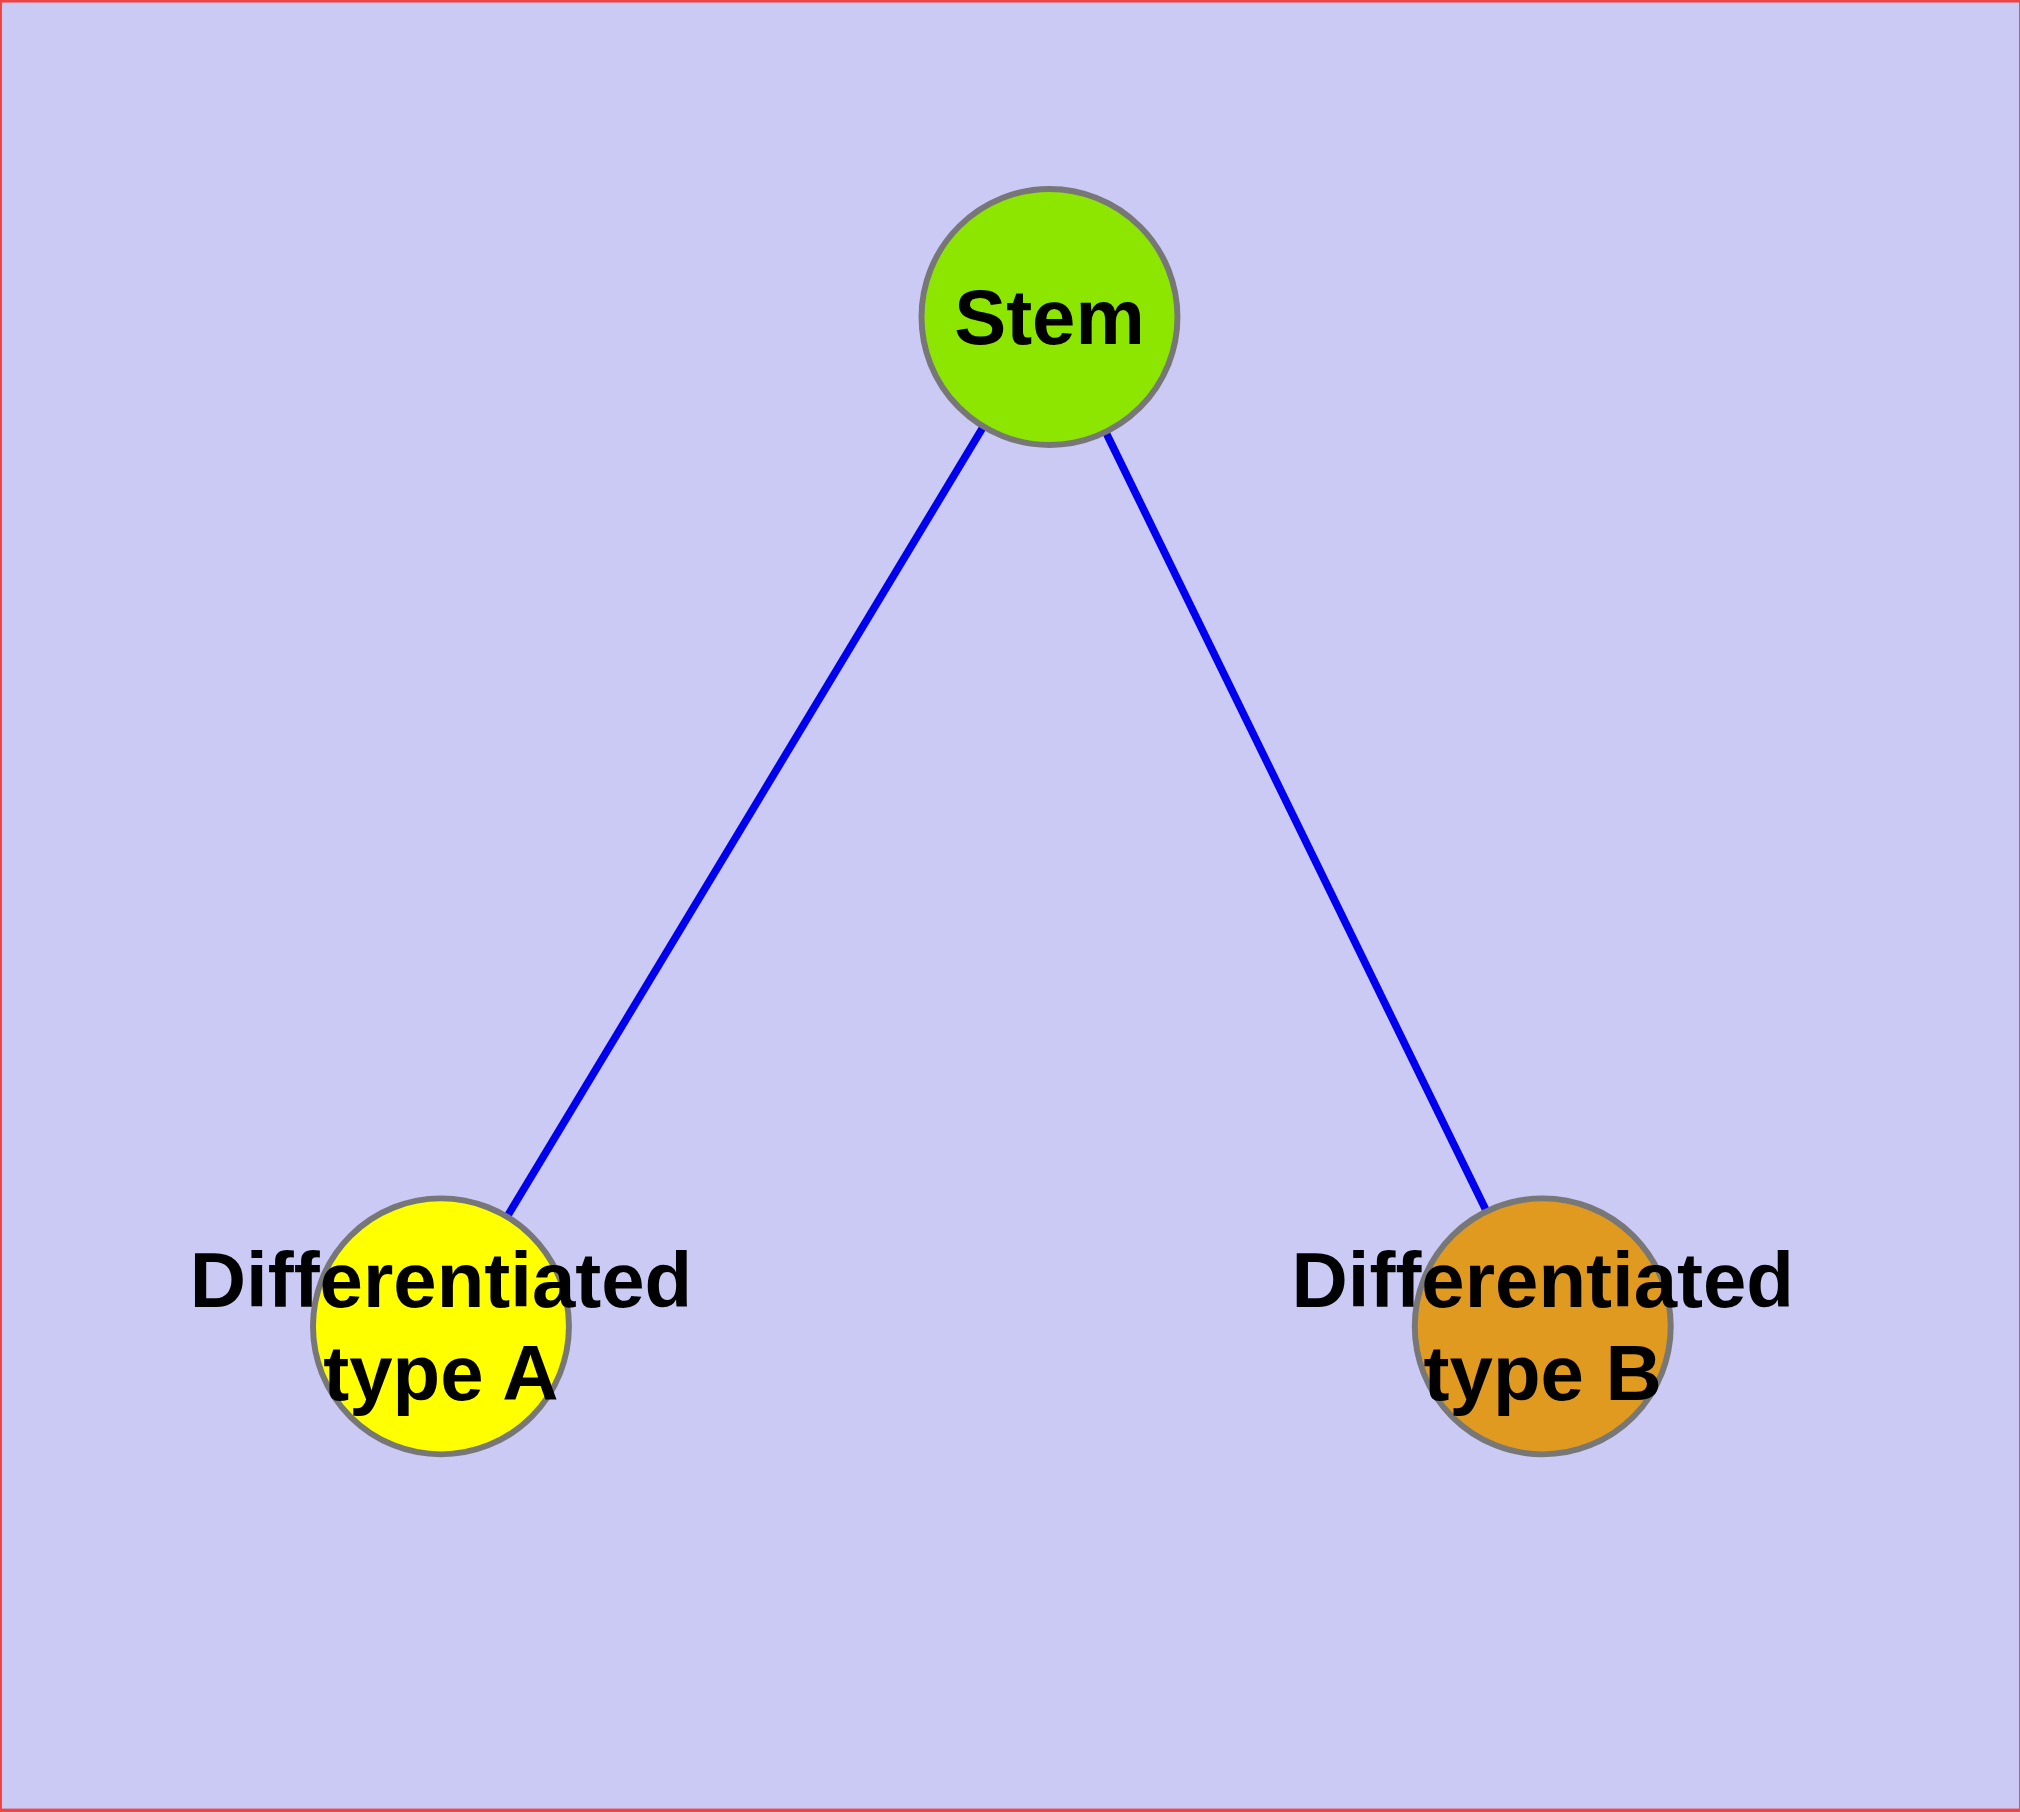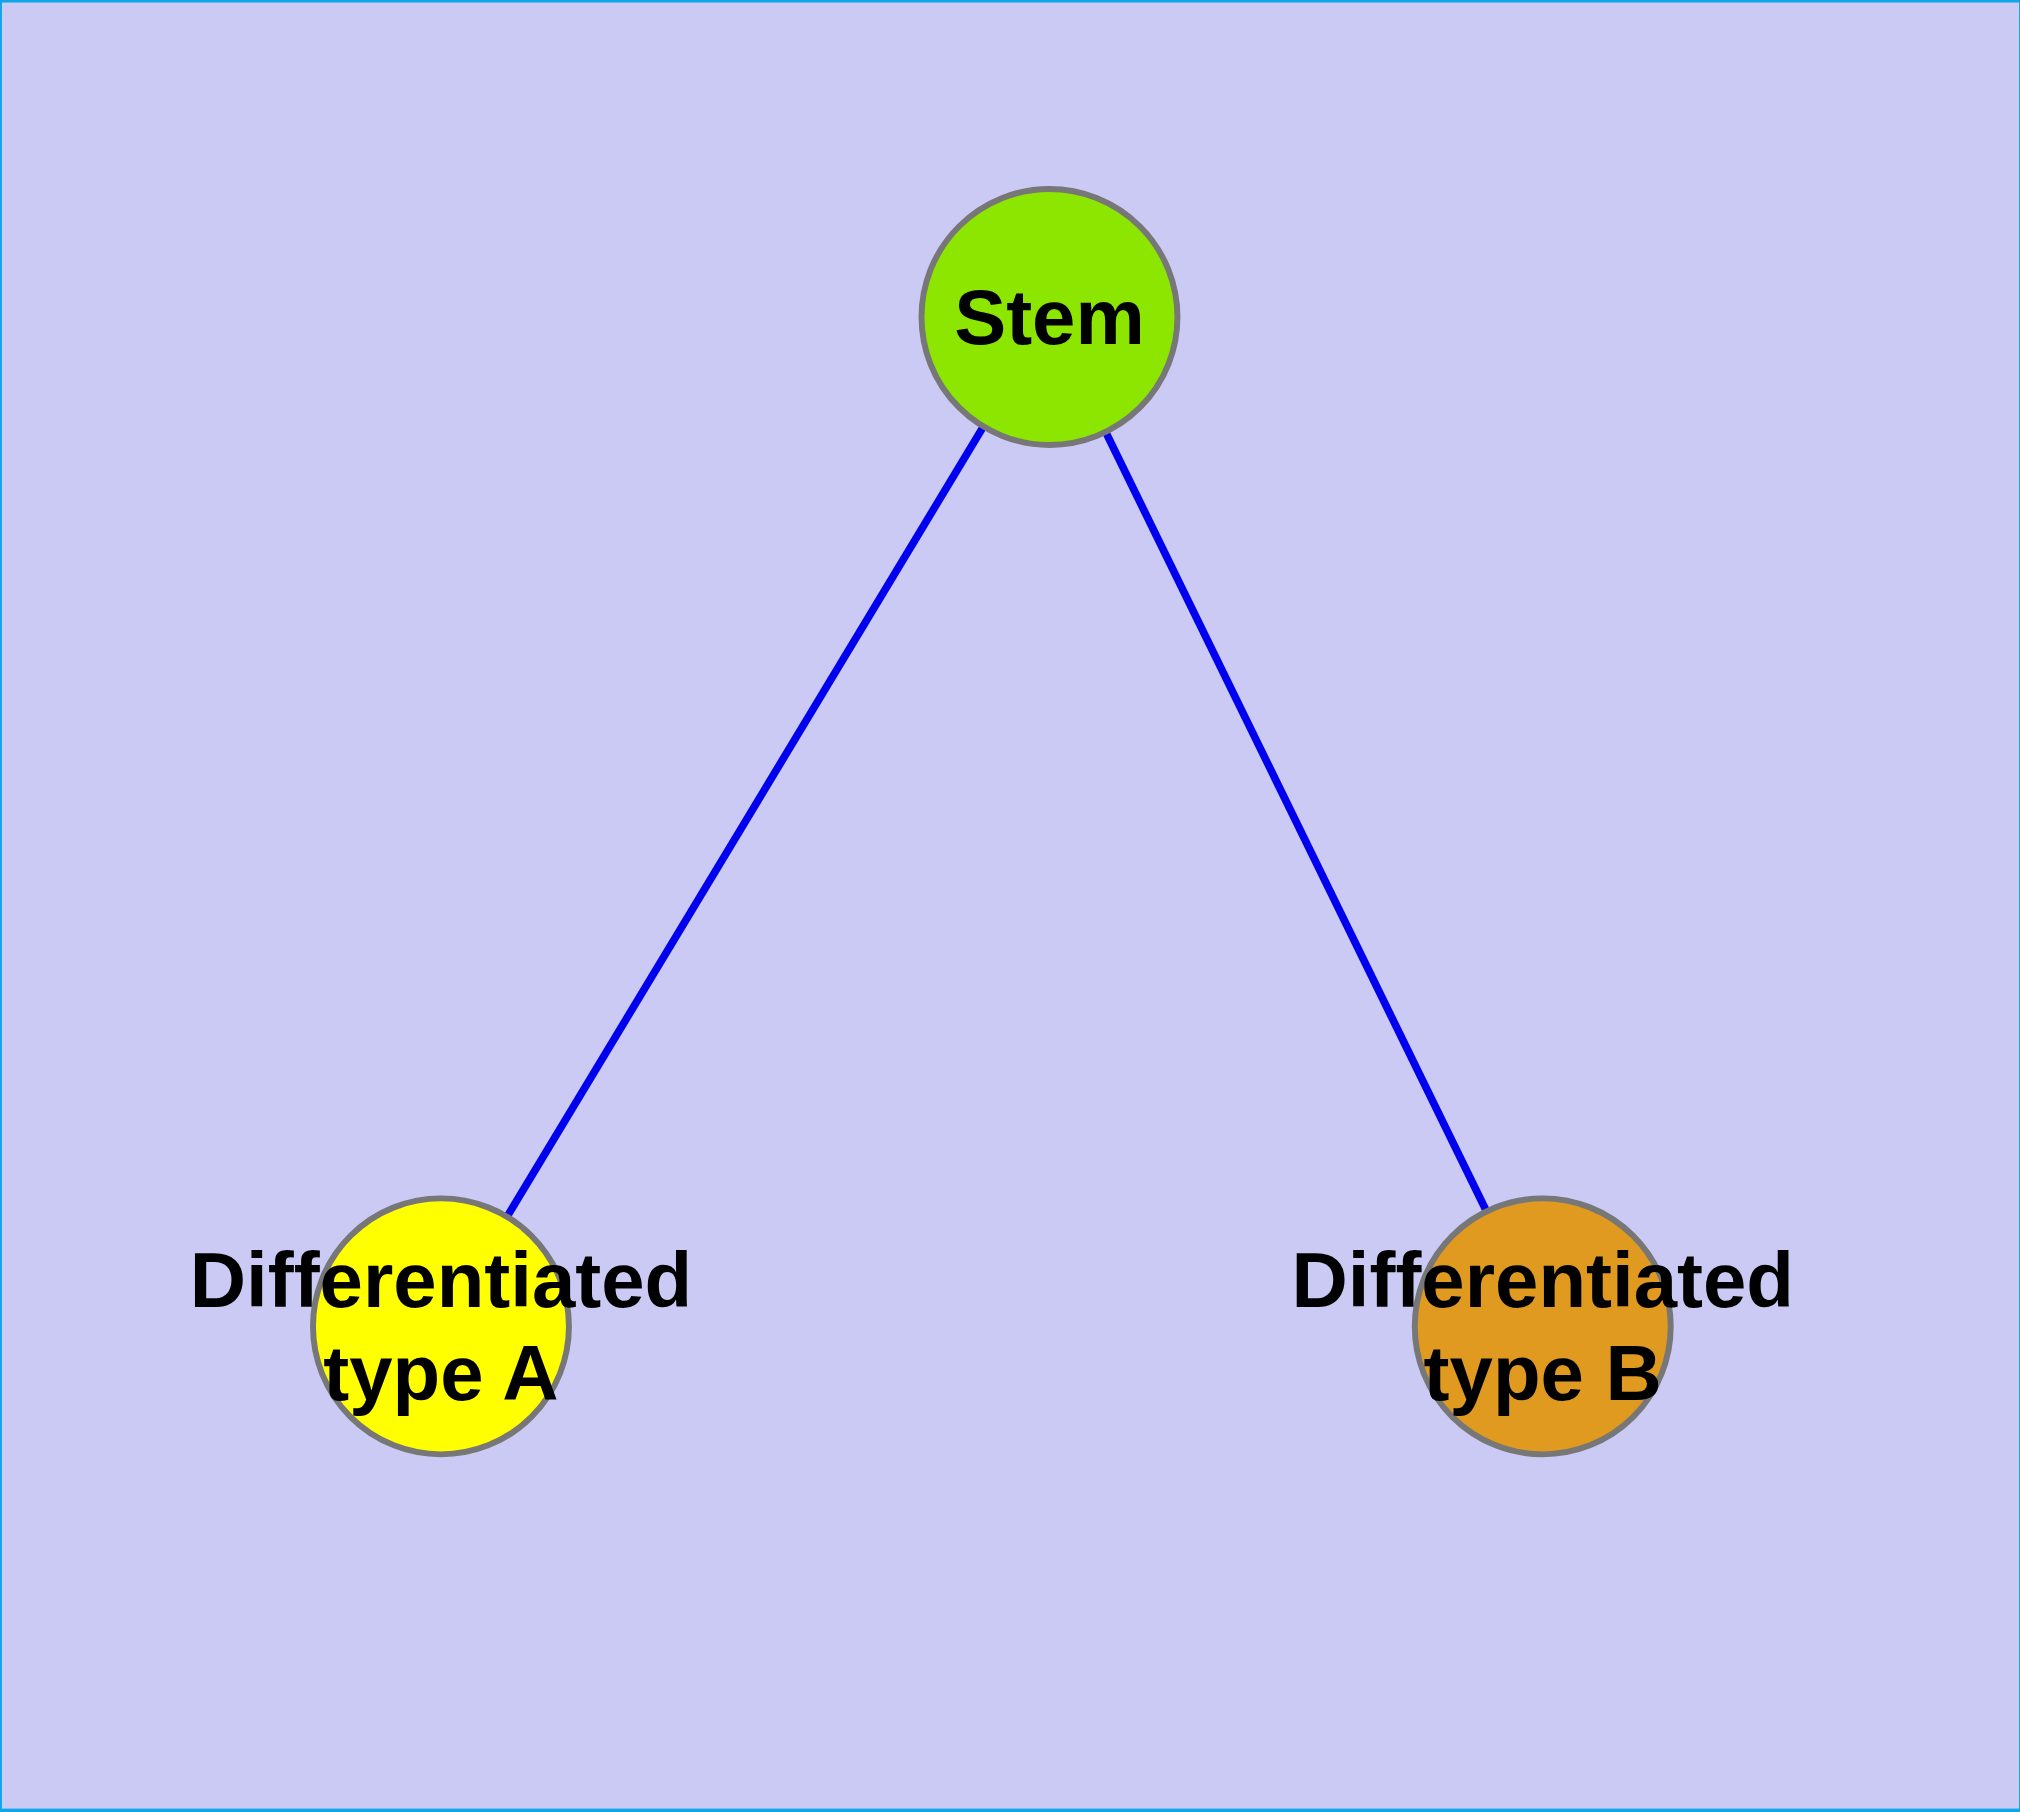--- a/index.html
+++ b/index.html
@@ -5,21 +5,21 @@
   html, body {
     margin: 0;
     padding: 0;
     background: #ffffff;
     font-family: "Liberation Sans", sans-serif;
   }
   .stage {
     position: relative;
     width: 2021px;
     height: 1812px;
-    background: #0ea5e9;
+    background: #ef4444;
     overflow: hidden;
   }
   svg#diagram {
     display: block;
     width: 2021px;
     height: 1812px;
   }
   .node-label {
     font-family: "Liberation Sans", "DejaVu Sans", sans-serif;
     font-weight: bold;

